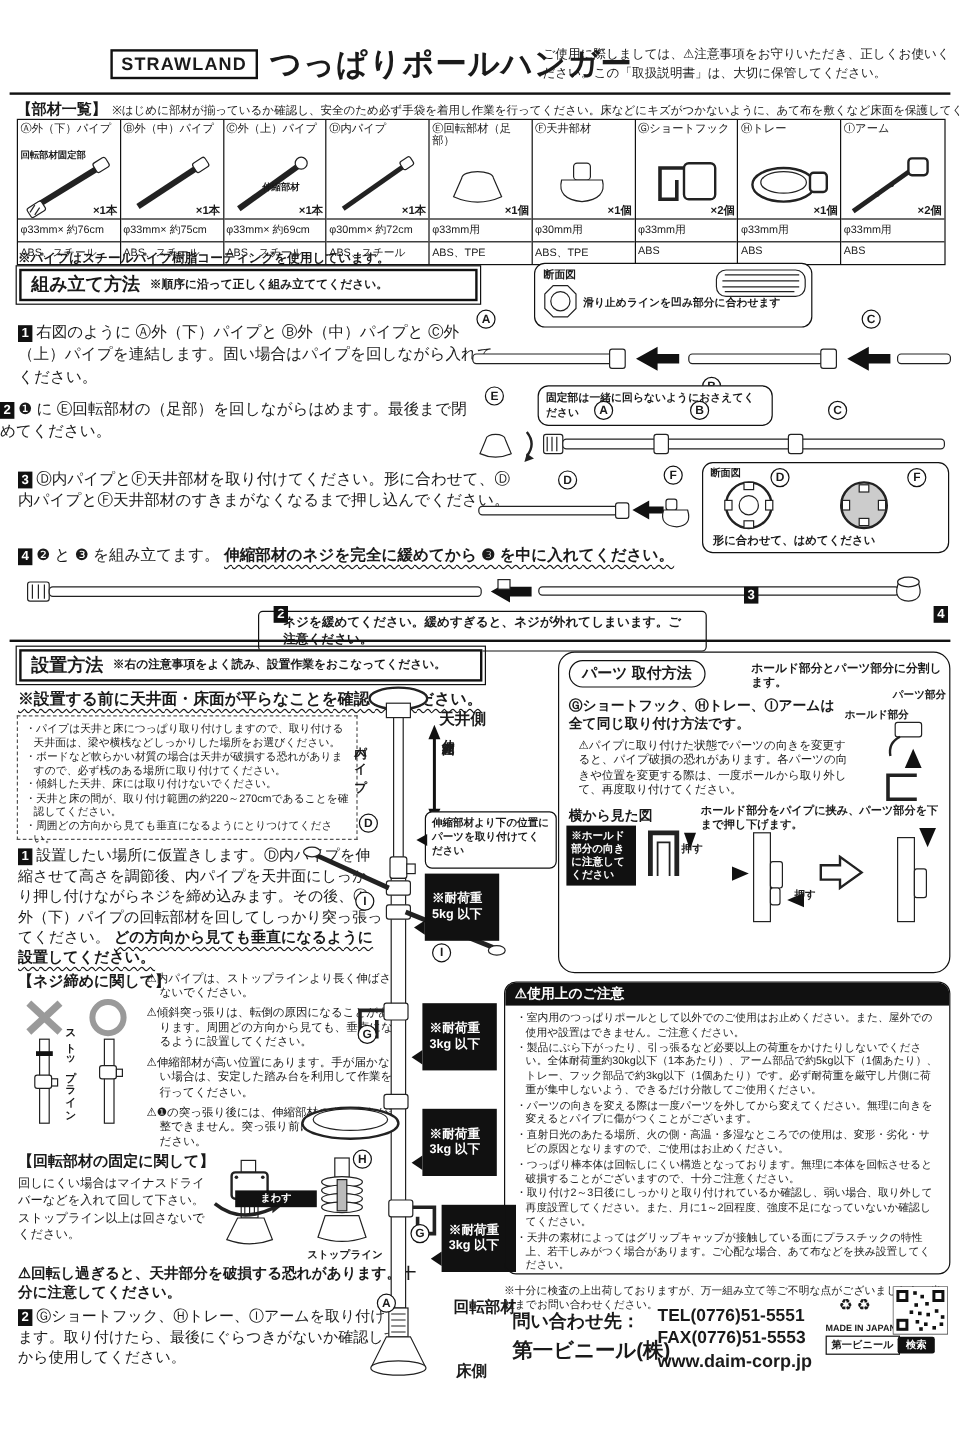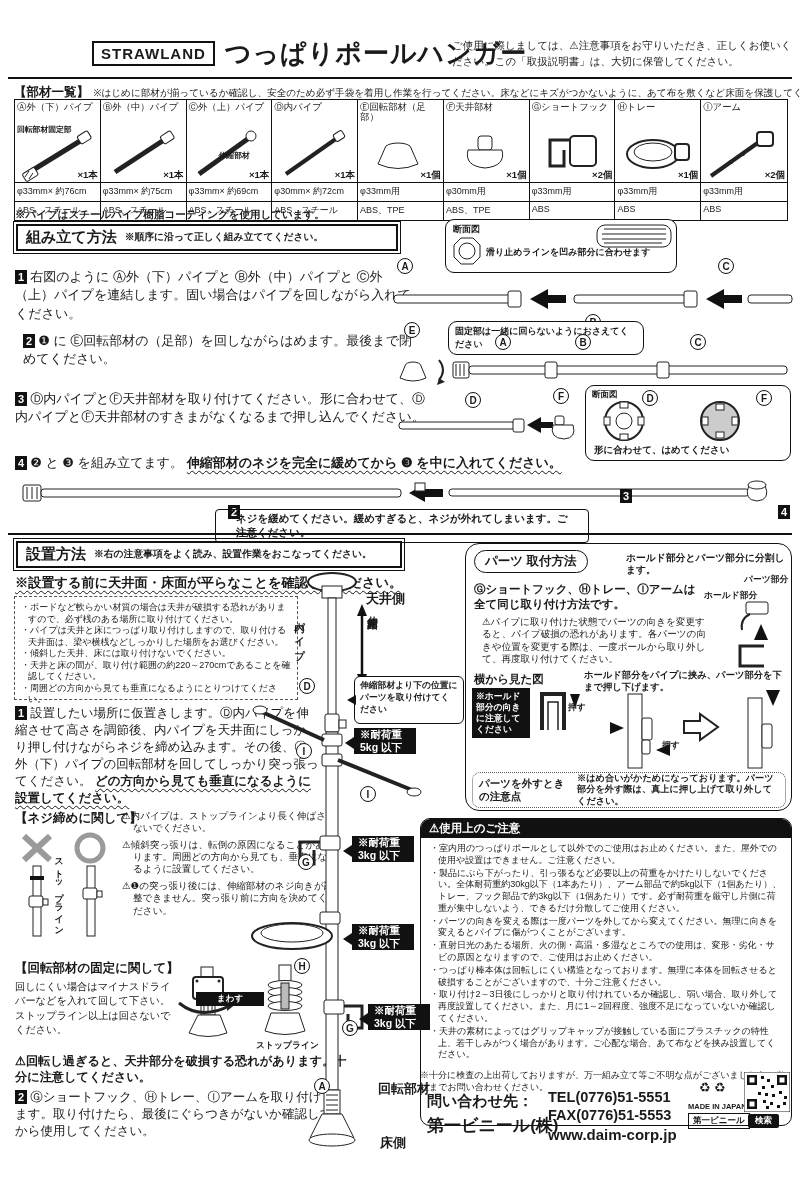--- a/index.html
+++ b/index.html
@@ -4,21 +4,21 @@
 <style>
   html,body{margin:0;padding:0;background:#e8e8e8}
   .page{position:relative;width:800px;height:1200px;background:#fff;font-family:"Liberation Sans",sans-serif;color:#1a1a1a;overflow:hidden;margin:0 auto}
   .abs{position:absolute}
   .b{font-weight:700}
   p{margin:0}
   .rule{position:absolute;left:8px;right:8px;border-top:2.5px solid #111}
   .boxhead{border:2px solid #111;outline:1px solid #111;outline-offset:2px;display:flex;align-items:center;gap:8px;padding:2px 8px;background:#fff;box-sizing:border-box}
   .clbl{display:inline-flex;align-items:center;justify-content:center;width:16px;height:16px;border:1.5px solid #111;border-radius:50%;font-size:10px;font-weight:700;background:#fff;box-sizing:border-box}
   .sq{display:inline-block;background:#111;color:#fff;font-weight:700;font-size:11px;line-height:14px;padding:0 3px;margin-right:3px}
-  .badge{position:absolute;background:#111;color:#fff;font-weight:700;text-align:left;font-size:10.5px;line-height:1.25;padding:0 6px;box-sizing:border-box}
+  .badge{position:absolute;background:#111;color:#fff;font-weight:700;text-align:left;font-size:10.5px;line-height:1.25;padding:15px 6px;box-sizing:border-box}
   .badge::before{content:"";position:absolute;left:-9px;bottom:5px;border:6px solid transparent;border-right:9px solid #111;border-left:0}
   .badge span{display:block}
   .callout{position:absolute;border:1.5px solid #111;border-radius:9px;background:#fff;font-weight:700;box-sizing:border-box}
   .tail-l::after{content:"";position:absolute;left:-8px;top:40%;border:5px solid transparent;border-right:9px solid #111;border-left:0}
   .dash{border:1.5px dashed #555;background:#fff;box-sizing:border-box}
   .vert{writing-mode:vertical-rl;letter-spacing:1px}
   .wavy{text-decoration:underline wavy 1px;text-underline-offset:3px}
   .ptable{position:absolute;left:14px;top:99px;width:772px;display:grid;grid-template-columns:repeat(9,1fr);border:1.5px solid #111;background:#fff}
   .pcol{border-right:1px solid #111;position:relative;min-width:0}
   .pcol:last-child{border-right:none}
@@ -180,21 +180,21 @@
   <div class="abs b" style="left:15px;top:208px;font-size:10.5px">※パイプはスチールパイプ樹脂コーティングを使用しています。</div>
 
   <div class="abs boxhead" style="left:16px;top:224px;width:382px">
     <span class="b" style="font-size:15px">組み立て方法</span>
     <span class="b" style="font-size:9.8px">※順序に沿って正しく組み立ててください。</span>
   </div>
 
   <div class="abs stept" style="left:15px;top:268px;width:398px">
     <span class="sq">1</span><span>右図のように Ⓐ外（下）パイプと Ⓑ外（中）パイプと Ⓒ外（上）パイプを連結します。固い場合はパイプを回しながら入れてください。</span>
   </div>
-  <div class="abs stept" style="left:23px;top:332px;width:398px">
+  <div class="abs stept" style="left:0;top:332px;width:398px">
     <span class="sq">2</span><span>❶ に Ⓔ回転部材の（足部）を回しながらはめます。最後まで閉めてください。</span>
   </div>
   <div class="abs stept" style="left:15px;top:390px;width:420px">
     <span class="sq">3</span><span>Ⓓ内パイプとⒻ天井部材を取り付けてください。形に合わせて、Ⓓ内パイプとⒻ天井部材のすきまがなくなるまで押し込んでください。</span>
   </div>
   <div class="abs stept" style="left:15px;top:454px;width:772px">
     <span class="sq">4</span><span>❷ と ❸ を組み立てます。</span>
     <span class="b wavy">伸縮部材のネジを完全に緩めてから ❸ を中に入れてください。</span>
   </div>
 
@@ -295,22 +295,22 @@
 
   <div class="rule" style="top:533px"></div>
 
   <div class="abs boxhead" style="left:16px;top:541px;width:386px">
     <span class="b" style="font-size:15px">設置方法</span>
     <span class="b" style="font-size:9.8px">※右の注意事項をよく読み、設置作業をおこなってください。</span>
   </div>
   <div class="abs b wavy" style="left:15px;top:574px;font-size:13.2px">※設置する前に天井面・床面が平らなことを確認してください。</div>
 
   <div class="abs dash" style="left:14px;top:596px;width:284px;height:104px;padding:5px 6px">
+    <p class="note-li">・パイプは天井と床につっぱり取り付けしますので、取り付ける天井面は、梁や横桟などしっかりした場所をお選びください。</p>
     <p class="note-li">・ボードなど軟らかい材質の場合は天井が破損する恐れがありますので、必ず桟のある場所に取り付けてください。</p>
-    <p class="note-li">・パイプは天井と床につっぱり取り付けしますので、取り付ける天井面は、梁や横桟などしっかりした場所をお選びください。</p>
     <p class="note-li">・傾斜した天井、床には取り付けないでください。</p>
     <p class="note-li">・天井と床の間が、取り付け範囲の約220～270cmであることを確認してください。</p>
     <p class="note-li">・周囲どの方向から見ても垂直になるようにとりつけてください。</p>
   </div>
 
   <div class="abs" style="left:15px;top:705px;width:304px;font-size:12.5px;line-height:1.36">
     <span class="sq">1</span><span>設置したい場所に仮置きします。Ⓓ内パイプを伸縮させて高さを調節後、内パイプを天井面にしっかり押し付けながらネジを締め込みます。その後、Ⓐ外（下）パイプの回転部材を回してしっかり突っ張ってください。</span>
     <span class="b wavy">どの方向から見ても垂直になるように設置してください。</span>
   </div>
 
@@ -324,20 +324,21 @@
     <rect x="15" y="66" width="14" height="11" rx="2" fill="#fff" stroke="#222"></rect>
     <rect x="29" y="69" width="5" height="6" fill="#fff" stroke="#222"></rect>
     <rect x="73" y="36" width="8" height="70" fill="#fff" stroke="#222"></rect>
     <rect x="69" y="58" width="14" height="11" rx="2" fill="#fff" stroke="#222"></rect>
     <rect x="83" y="61" width="5" height="6" fill="#fff" stroke="#222"></rect>
   </svg>
   <div class="abs vert b" style="left:52px;top:852px;height:84px;font-size:9px">ストップライン</div>
   <div class="abs" style="left:122px;top:810px;width:212px">
     <p class="warn-li">⚠内パイプは、ストップラインより長く伸ばさないでください。</p>
     <p class="warn-li">⚠傾斜突っ張りは、転倒の原因になることがあります。周囲どの方向から見ても、垂直になるように設置してください。</p>
+    <p class="warn-li">⚠伸縮部材が高い位置にあります。手が届かない場合は、安定した踏み台を利用して作業を行ってください。</p>
     <p class="warn-li">⚠❶の突っ張り後には、伸縮部材のネジ向きが調整できません。突っ張り前に方向を決めてください。</p>
   </div>
 
   <div class="abs b" style="left:15px;top:960px;font-size:12.5px">【回転部材の固定に関して】</div>
   <div class="abs" style="left:15px;top:980px;width:156px;font-size:10.2px;line-height:1.4">回しにくい場合はマイナスドライバーなどを入れて回して下さい。ストップライン以上は回さないでください。</div>
   <svg class="abs" style="left:175px;top:963px" width="155" height="86" viewBox="0 0 155 86">
     <rect x="26" y="4" width="12" height="10" fill="#fff" stroke="#222"></rect>
     <rect x="18" y="14" width="30" height="22" rx="3" fill="#fff" stroke="#222" stroke-width="2"></rect>
     <circle cx="22" cy="18" r="1.5" fill="#222"></circle>
       <circle cx="44" cy="18" r="1.5" fill="#222"></circle>
@@ -455,27 +456,23 @@
     <span class="abs b" style="left:102px;top:158px;font-size:8.8px">押す</span>
     <span class="abs b" style="left:196px;top:196px;font-size:8.8px">押す</span>
     <svg class="abs" style="left:216px;top:168px" width="38" height="30" viewBox="0 0 38 30">
       <path d="M2,9 H18 V2 L36,15 L18,28 V21 H2 Z" fill="#fff" stroke="#222" stroke-width="2"></path>
     </svg>
     <svg class="abs" style="left:258px;top:146px" width="60" height="80" viewBox="0 0 60 80">
       <rect x="24" y="8" width="14" height="70" fill="#fff" stroke="#222"></rect>
       <rect x="38" y="34" width="10" height="24" rx="2" fill="#fff" stroke="#222"></rect>
       <polygon points="42,0 56,0 49,16" fill="#111"></polygon>
     </svg>
-    <div class="abs" style="left:6px;top:228px;width:314px;height:36px;border:1.5px dotted #555;border-radius:8px;display:flex;align-items:center;box-sizing:border-box;padding:2px 6px;gap:6px">
-      <span class="b" style="width:92px;font-size:10.5px;line-height:1.2">パーツを外すときの注意点</span>
-      <span class="b" style="flex:1;font-size:9.2px;line-height:1.25">※はめ合いがかためになっております。パーツ部分を外す際は、真上に押し上げて取り外してください。</span>
-    </div>
-  </div>
-
-  <div class="abs" style="left:420px;top:818px;width:372px;height:308px;border:1.5px solid #111;border-radius:10px;overflow:hidden;box-sizing:border-box">
+  </div>
+
+  <div class="abs" style="left:420px;top:818px;width:372px;height:244px;border:1.5px solid #111;border-radius:10px;overflow:hidden;box-sizing:border-box">
     <div style="background:#111;color:#fff;font-weight:700;font-size:11.5px;padding:2px 8px">⚠使用上のご注意</div>
     <div style="padding:5px 9px">
       <p class="u-li">・室内用のつっぱりポールとして以外でのご使用はお止めください。また、屋外での使用や設置はできません。ご注意ください。</p>
       <p class="u-li">・製品にぶら下がったり、引っ張るなど必要以上の荷重をかけたりしないでください。全体耐荷重約30kg以下（1本あたり）、アーム部品で約5kg以下（1個あたり）、トレー、フック部品で約3kg以下（1個あたり）です。必ず耐荷重を厳守し片側に荷重が集中しないよう、できるだけ分散してご使用ください。</p>
       <p class="u-li">・パーツの向きを変える際は一度パーツを外してから変えてください。無理に向きを変えるとパイプに傷がつくことがございます。</p>
       <p class="u-li">・直射日光のあたる場所、火の側・高温・多湿なところでの使用は、変形・劣化・サビの原因となりますので、ご使用はお止めください。</p>
       <p class="u-li">・つっぱり棒本体は回転しにくい構造となっております。無理に本体を回転させると破損することがございますので、十分ご注意ください。</p>
       <p class="u-li">・取り付け2～3日後にしっかりと取り付けれているか確認し、弱い場合、取り外して再度設置してください。また、月に1～2回程度、強度不足になっていないか確認してください。</p>
       <p class="u-li">・天井の素材によってはグリップキャップが接触している面にプラスチックの特性上、若干しみがつく場合があります。ご心配な場合、あて布などを挟み設置してください。</p>
     </div>

